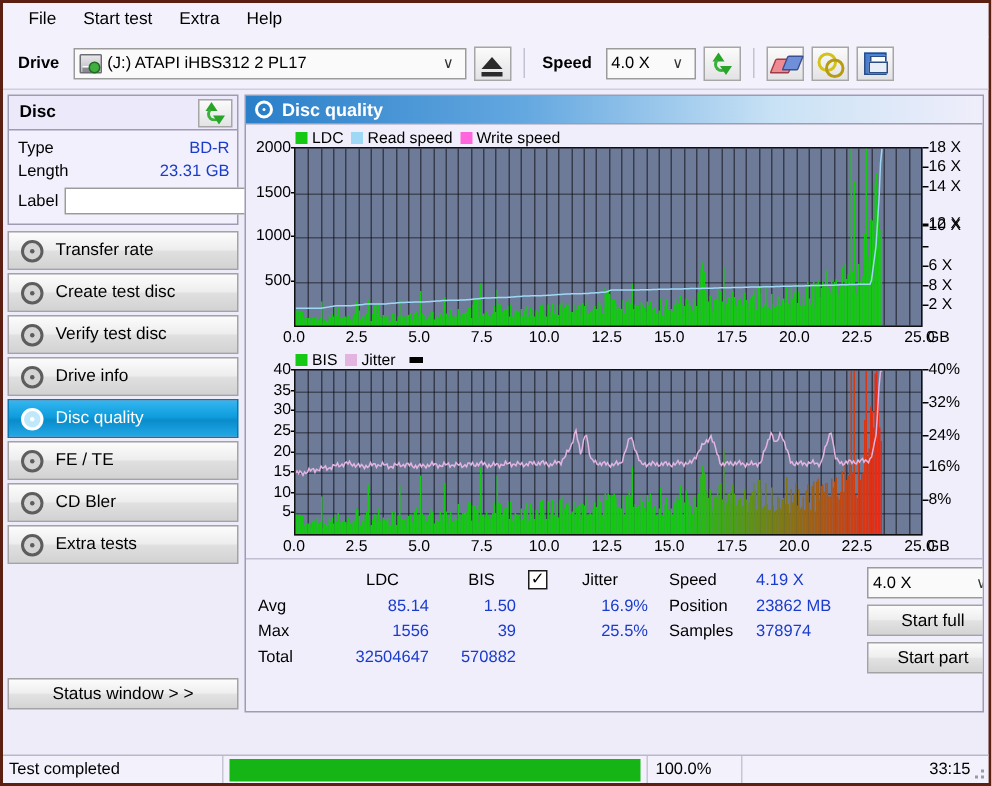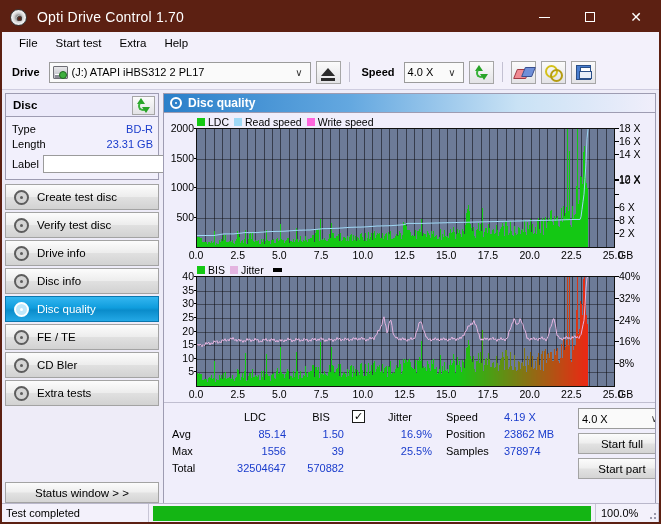--- a/index.html
+++ b/index.html
@@ -360,35 +360,20 @@
   .sb-pct { width:62px; padding-left:5px; }
   .sb-time { width:164px; text-align:right; padding-right:12px; }
   .grip { position:absolute; right:2px; bottom:2px; width:10px; height:10px;}
   .grip i{position:absolute;width:2px;height:2px;background:#9a98aa;}
 </style>
 </head>
 <body>
 
 <div class="window">
 
-  <div class="titlebar">
-    <div class="app-icon"></div>
-    <div class="title-text">Opti Drive Control 1.70</div>
-    <div class="win-btns">
-      <div class="win-btn">
-          <span class="glyph-min"></span>
-        </div>
-      <div class="win-btn">
-          <span class="glyph-max"></span>
-        </div>
-      <div class="win-btn">
-          <span class="glyph-close">✕</span>
-        </div>
-    </div>
-  </div>
 
   <div class="menubar">
     <div class="mi">File</div>
     <div class="mi">Start test</div>
     <div class="mi">Extra</div>
     <div class="mi">Help</div>
   </div>
 
   <div class="toolbar">
     <div class="tb-label">Drive</div>
@@ -451,33 +436,33 @@
             <div class="cd-btn">
                 <span class="cd-glyph"></span>
               </div>
           </div>
         </div>
       </div>
 
       <div class="nav-list">
         <div class="nav-btn">
           <span class="nav-ico"></span>
+          <span>Transfer rate</span>
+        </div>
+        <div class="nav-btn">
+          <span class="nav-ico"></span>
           <span>Create test disc</span>
         </div>
         <div class="nav-btn">
           <span class="nav-ico"></span>
           <span>Verify test disc</span>
         </div>
         <div class="nav-btn">
           <span class="nav-ico"></span>
           <span>Drive info</span>
-        </div>
-        <div class="nav-btn">
-          <span class="nav-ico"></span>
-          <span>Disc info</span>
         </div>
         <div class="nav-btn active">
           <span class="nav-ico"></span>
           <span>Disc quality</span>
         </div>
         <div class="nav-btn">
           <span class="nav-ico"></span>
           <span>FE / TE</span>
         </div>
         <div class="nav-btn">
@@ -1562,19 +1547,20 @@
     <div class="sb-text">Test completed</div>
     <div class="sb-sep"></div>
     <div class="sb-prog">
       <div class="prog-track">
         <div class="prog-fill" id="progfill" style="width: 100%;"></div>
       </div>
     </div>
     <div class="sb-sep"></div>
     <div class="sb-pct">100.0%</div>
     <div class="sb-sep"></div>
+    <div class="sb-time">33:15</div>
     <div class="grip">
       <i style="left:7px;top:7px"></i>
         <i style="left:3px;top:7px"></i>
         <i style="left:7px;top:3px"></i>
     </div>
   </div>
 </div>
 
 </body></html>

